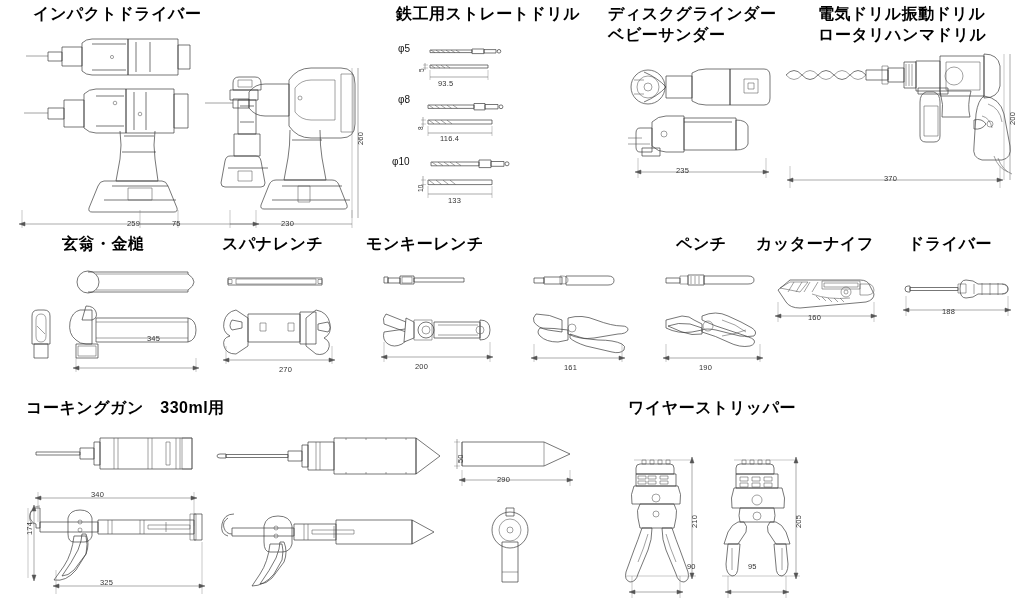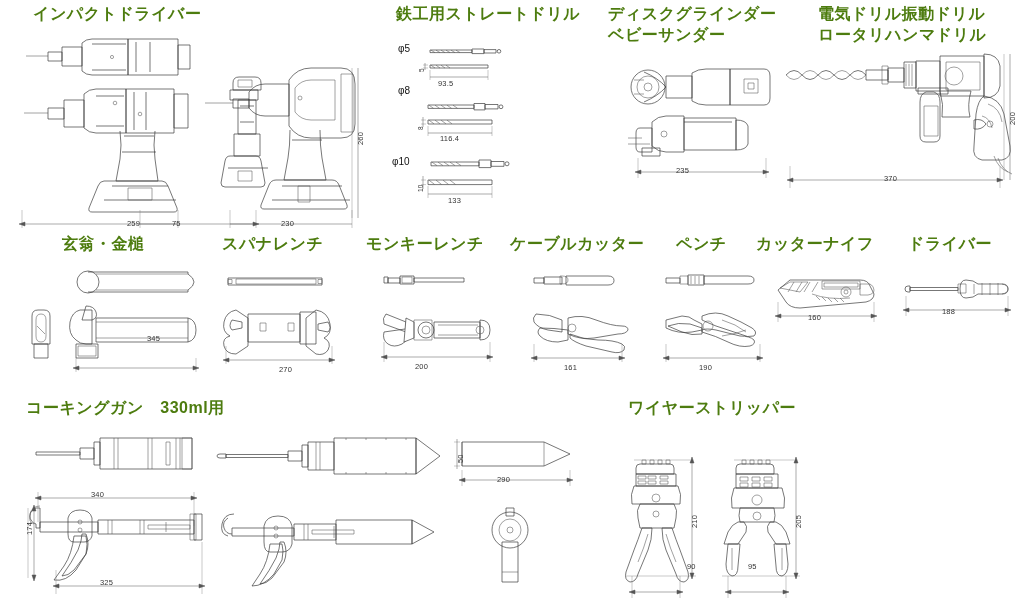--- a/index.html
+++ b/index.html
@@ -1,19 +1,19 @@
 <!DOCTYPE html>
 <html><head>
 <meta charset="utf-8">
 <style>
   html,body{margin:0;padding:0;background:#fff;}
   body{width:1024px;height:602px;position:relative;overflow:hidden;
        font-family:"Liberation Sans","DejaVu Sans",sans-serif;color:#1a1a1a;}
   .sheet{position:absolute;inset:0;}
-  .hdr{position:absolute;font-size:16px;font-weight:700;letter-spacing:.5px;white-space:nowrap;color:#4d7c0f;}
+  .hdr{position:absolute;font-size:16px;font-weight:700;letter-spacing:.5px;white-space:nowrap;color:#000000;}
   .hdr.l2{line-height:20px;}
   .dim{position:absolute;font-size:7.5px;color:#333;white-space:nowrap;letter-spacing:.2px;}
   .dim.v{transform-origin:0 0;transform:rotate(-90deg);}
   .lbl{position:absolute;font-size:10px;color:#111;white-space:nowrap;}
   svg{position:absolute;left:0;top:0;overflow:visible;}
   .ln{stroke:#3c3c3c;stroke-width:.7;fill:none;}
   .ln2{stroke:#555;stroke-width:.55;fill:none;}
   .dimline{stroke:#555;stroke-width:.5;fill:none;}
   .ext{stroke:#777;stroke-width:.4;fill:none;}
 </style>
@@ -161,21 +161,21 @@
       <path d="M33 154 h64"></path>
       <path d="M26 140 h5 M26 144.6 h5" class="ext"></path>
       <path d="M28 136 v13"></path>
     </g>
   </svg>
 
   <div class="lbl" style="left:398px;top:43px;">φ5</div>
   <div class="dim" style="left:438px;top:79px;">93.5</div>
   <div class="dim v" style="left:418px;top:72px;font-size:6.5px;">5</div>
 
-  <div class="lbl" style="left:398px;top:85px;">φ8</div>
+  <div class="lbl" style="left:398px;top:94px;">φ8</div>
   <div class="dim" style="left:440px;top:134px;">116.4</div>
   <div class="dim v" style="left:417px;top:130px;font-size:6.5px;">8</div>
 
   <div class="lbl" style="left:384px;top:156px;margin-left:8px;">φ10</div>
   <div class="dim" style="left:448px;top:196px;">133</div>
   <div class="dim v" style="left:417px;top:192px;font-size:6.5px;">10</div>
 
   <svg width="190" height="150" style="left:620px;top:50px;">
 
     <g class="ln">
@@ -249,21 +249,20 @@
       <path d="M226 6 v126" class="ext"></path>
       <path d="M232 6 v126"></path>
     </g>
   </svg>
   <div class="dim" style="left:884px;top:174px;">370</div>
   <div class="dim v" style="left:1008px;top:125px;">200</div>
 
   <div class="hdr" style="left:62px;top:234px;">玄翁・金槌</div>
   <div class="hdr" style="left:222px;top:234px;">スパナレンチ</div>
   <div class="hdr" style="left:366px;top:234px;">モンキーレンチ</div>
-  <div class="hdr" style="left:510px;top:234px;">ケーブルカッター</div>
   <div class="hdr" style="left:676px;top:234px;">ペンチ</div>
   <div class="hdr" style="left:756px;top:234px;">カッターナイフ</div>
   <div class="hdr" style="left:908px;top:234px;">ドライバー</div>
 
   <svg width="210" height="110" style="left:20px;top:262px;">
     <g class="ln">
 
       <circle cx="68" cy="20" r="11"></circle>
       <path d="M68 10 h100 v2 q6 4 6 8 q0 4 -6 8 v2 h-100"></path>
       <path d="M76 12 h92 M76 28 h92" class="ln2"></path>

